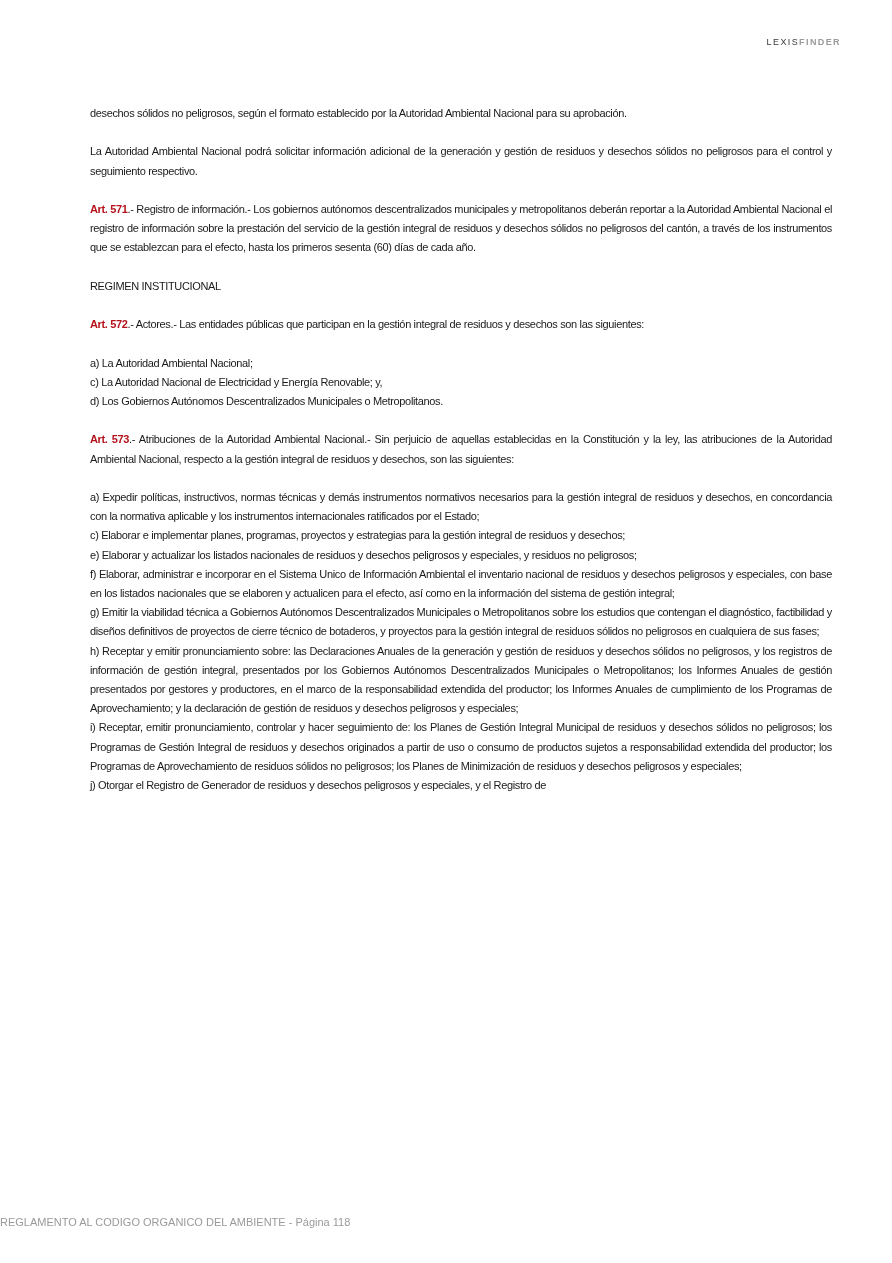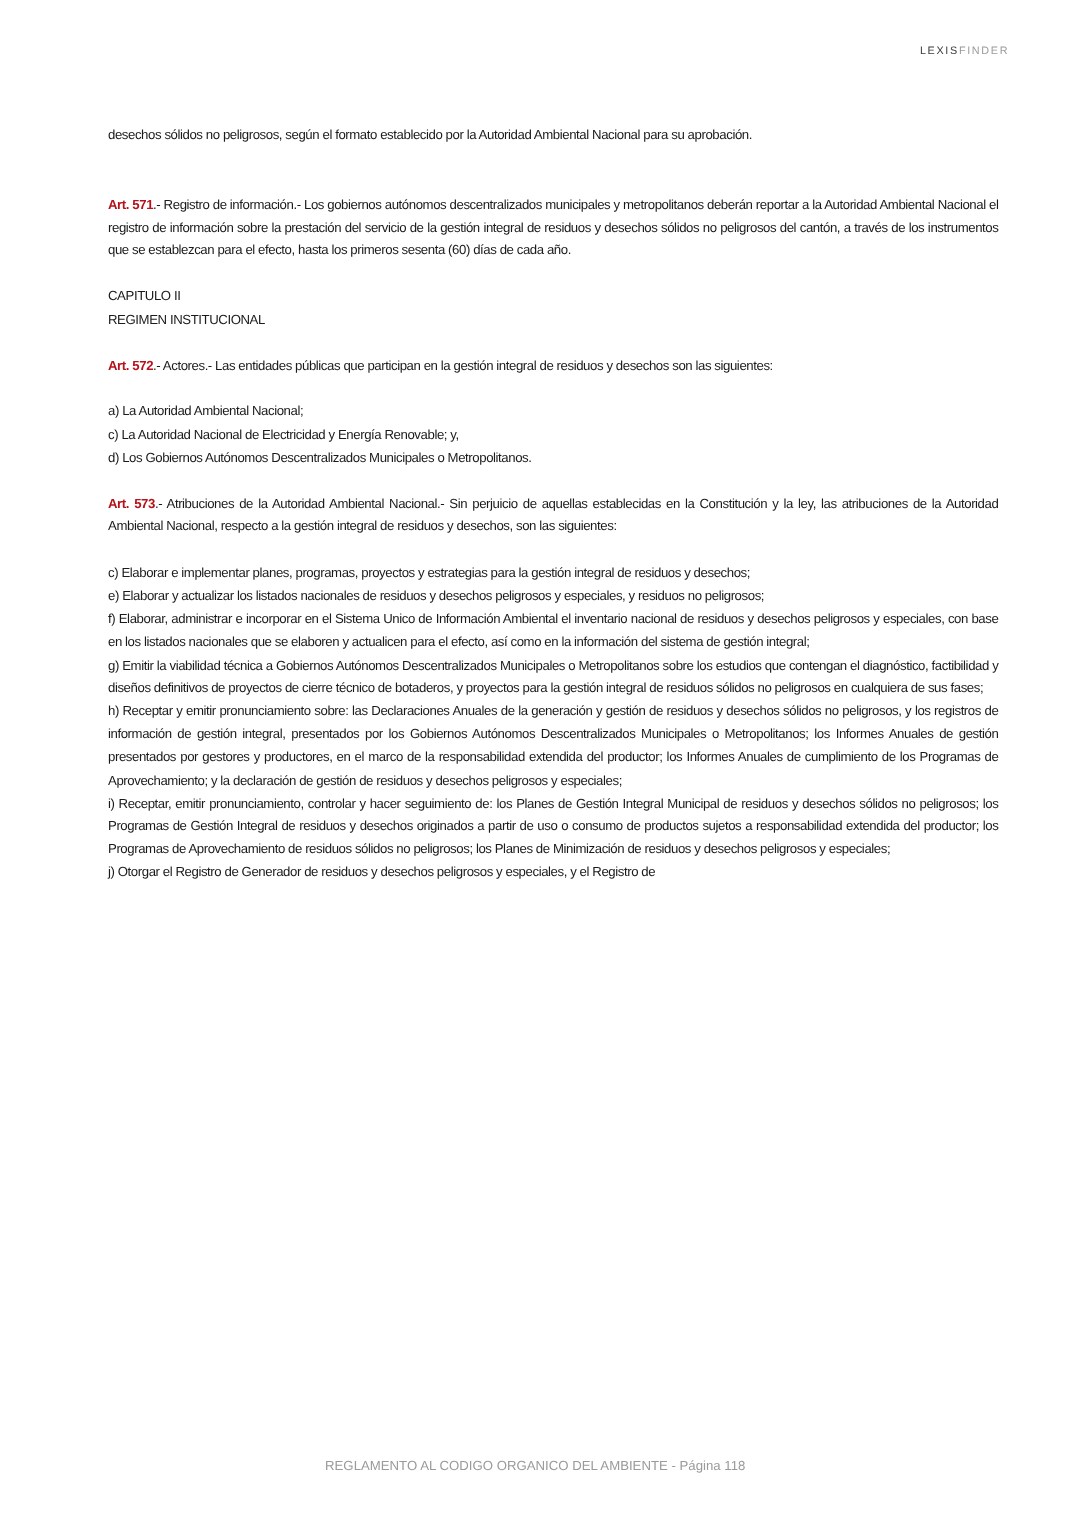--- a/index.html
+++ b/index.html
@@ -2,59 +2,60 @@
 <html><head>
   <meta charset="utf-8">
   <style>
     html, body { margin: 0; padding: 0; background: #ffffff; }
     body { width: 892px; height: 1263px; position: relative; overflow: hidden; }
     .logo {
       position: absolute; right: 51px; top: 37px;
       font-family: "Liberation Sans", sans-serif; font-size: 9px; letter-spacing: 1.4px;
     }
     .logo .lexis { color: #3a3a3a; font-weight: normal; }
-    .logo .finder { color: #9a9a9a; }
+    .logo .finder { color: #9a9a9a; font-weight: bold; }
     .content {
       position: absolute; left: 90px; top: 104px; width: 742px;
       font-family: "Liberation Sans", sans-serif; font-size: 11px; line-height: 19.2px;
       color: #1a1a1a; text-align: justify; letter-spacing: -0.35px;
     }
     .content p { margin: 0; }
     .gap { height: 19.2px; }
     .art { color: #b5121b; font-weight: bold; }
     .footer {
       position: absolute; left: 0; width: 892px; top: 1215px;
-      text-align: center; font-family: "Liberation Sans", sans-serif;
+      font-family: "Liberation Sans", sans-serif;
       font-size: 11px; line-height: 14px; color: #9a9a9a;
     }
   </style>
 </head>
 <body>
 
 <div class="logo">
   <span class="lexis">LEXIS</span><span class="finder">FINDER</span>
 </div>
 
 <div class="content">
   <p>desechos sólidos no peligrosos, según el formato establecido por la Autoridad Ambiental Nacional para su aprobación.</p>
   <div class="gap"></div>
+  <p>La Autoridad Ambiental Nacional podrá solicitar información adicional de la generación y gestión de residuos y desechos sólidos no peligrosos para el control y seguimiento respectivo.</p>
   <div class="gap"></div>
   <p><span class="art">Art. 571</span><span>.- Registro de información.- Los gobiernos autónomos descentralizados municipales y metropolitanos deberán reportar a la Autoridad Ambiental Nacional el registro de información sobre la prestación del servicio de la gestión integral de residuos y desechos sólidos no peligrosos del cantón, a través de los instrumentos que se establezcan para el efecto, hasta los primeros sesenta (60) días de cada año.</span></p>
   <div class="gap"></div>
-  <p>CAPITULO II</p>
   <p>REGIMEN INSTITUCIONAL</p>
   <div class="gap"></div>
   <p><span class="art">Art. 572</span><span>.- Actores.- Las entidades públicas que participan en la gestión integral de residuos y desechos son las siguientes:</span></p>
   <div class="gap"></div>
   <p>a) La Autoridad Ambiental Nacional;</p>
   <p>c) La Autoridad Nacional de Electricidad y Energía Renovable; y,</p>
   <p>d) Los Gobiernos Autónomos Descentralizados Municipales o Metropolitanos.</p>
   <div class="gap"></div>
   <p><span class="art">Art. 573</span><span>.- Atribuciones de la Autoridad Ambiental Nacional.- Sin perjuicio de aquellas establecidas en la Constitución y la ley, las atribuciones de la Autoridad Ambiental Nacional, respecto a la gestión integral de residuos y desechos, son las siguientes:</span></p>
   <div class="gap"></div>
+  <p>a) Expedir políticas, instructivos, normas técnicas y demás instrumentos normativos necesarios para la gestión integral de residuos y desechos, en concordancia con la normativa aplicable y los instrumentos internacionales ratificados por el Estado;</p>
   <p>c) Elaborar e implementar planes, programas, proyectos y estrategias para la gestión integral de residuos y desechos;</p>
   <p>e) Elaborar y actualizar los listados nacionales de residuos y desechos peligrosos y especiales, y residuos no peligrosos;</p>
   <p>f) Elaborar, administrar e incorporar en el Sistema Unico de Información Ambiental el inventario nacional de residuos y desechos peligrosos y especiales, con base en los listados nacionales que se elaboren y actualicen para el efecto, así como en la información del sistema de gestión integral;</p>
   <p>g) Emitir la viabilidad técnica a Gobiernos Autónomos Descentralizados Municipales o Metropolitanos sobre los estudios que contengan el diagnóstico, factibilidad y diseños definitivos de proyectos de cierre técnico de botaderos, y proyectos para la gestión integral de residuos sólidos no peligrosos en cualquiera de sus fases;</p>
   <p>h) Receptar y emitir pronunciamiento sobre: las Declaraciones Anuales de la generación y gestión de residuos y desechos sólidos no peligrosos, y los registros de información de gestión integral, presentados por los Gobiernos Autónomos Descentralizados Municipales o Metropolitanos; los Informes Anuales de gestión presentados por gestores y productores, en el marco de la responsabilidad extendida del productor; los Informes Anuales de cumplimiento de los Programas de Aprovechamiento; y la declaración de gestión de residuos y desechos peligrosos y especiales;</p>
   <p>i) Receptar, emitir pronunciamiento, controlar y hacer seguimiento de: los Planes de Gestión Integral Municipal de residuos y desechos sólidos no peligrosos; los Programas de Gestión Integral de residuos y desechos originados a partir de uso o consumo de productos sujetos a responsabilidad extendida del productor; los Programas de Aprovechamiento de residuos sólidos no peligrosos; los Planes de Minimización de residuos y desechos peligrosos y especiales;</p>
   <p>j) Otorgar el Registro de Generador de residuos y desechos peligrosos y especiales, y el Registro de</p>
 </div>
 
 <div class="footer">

